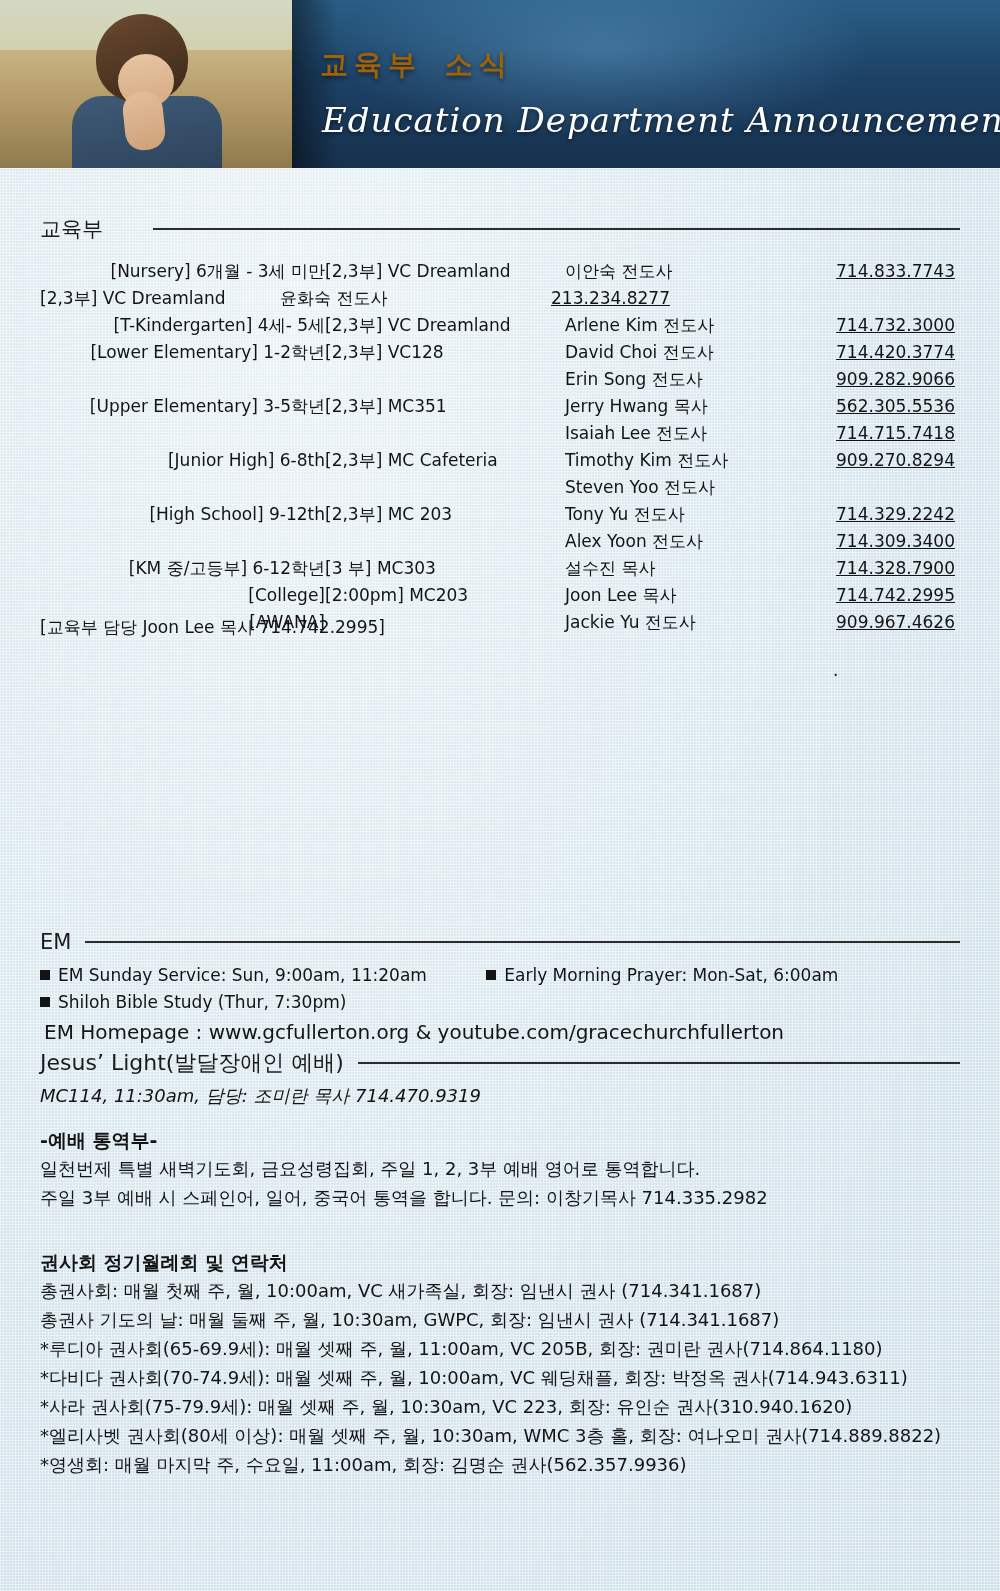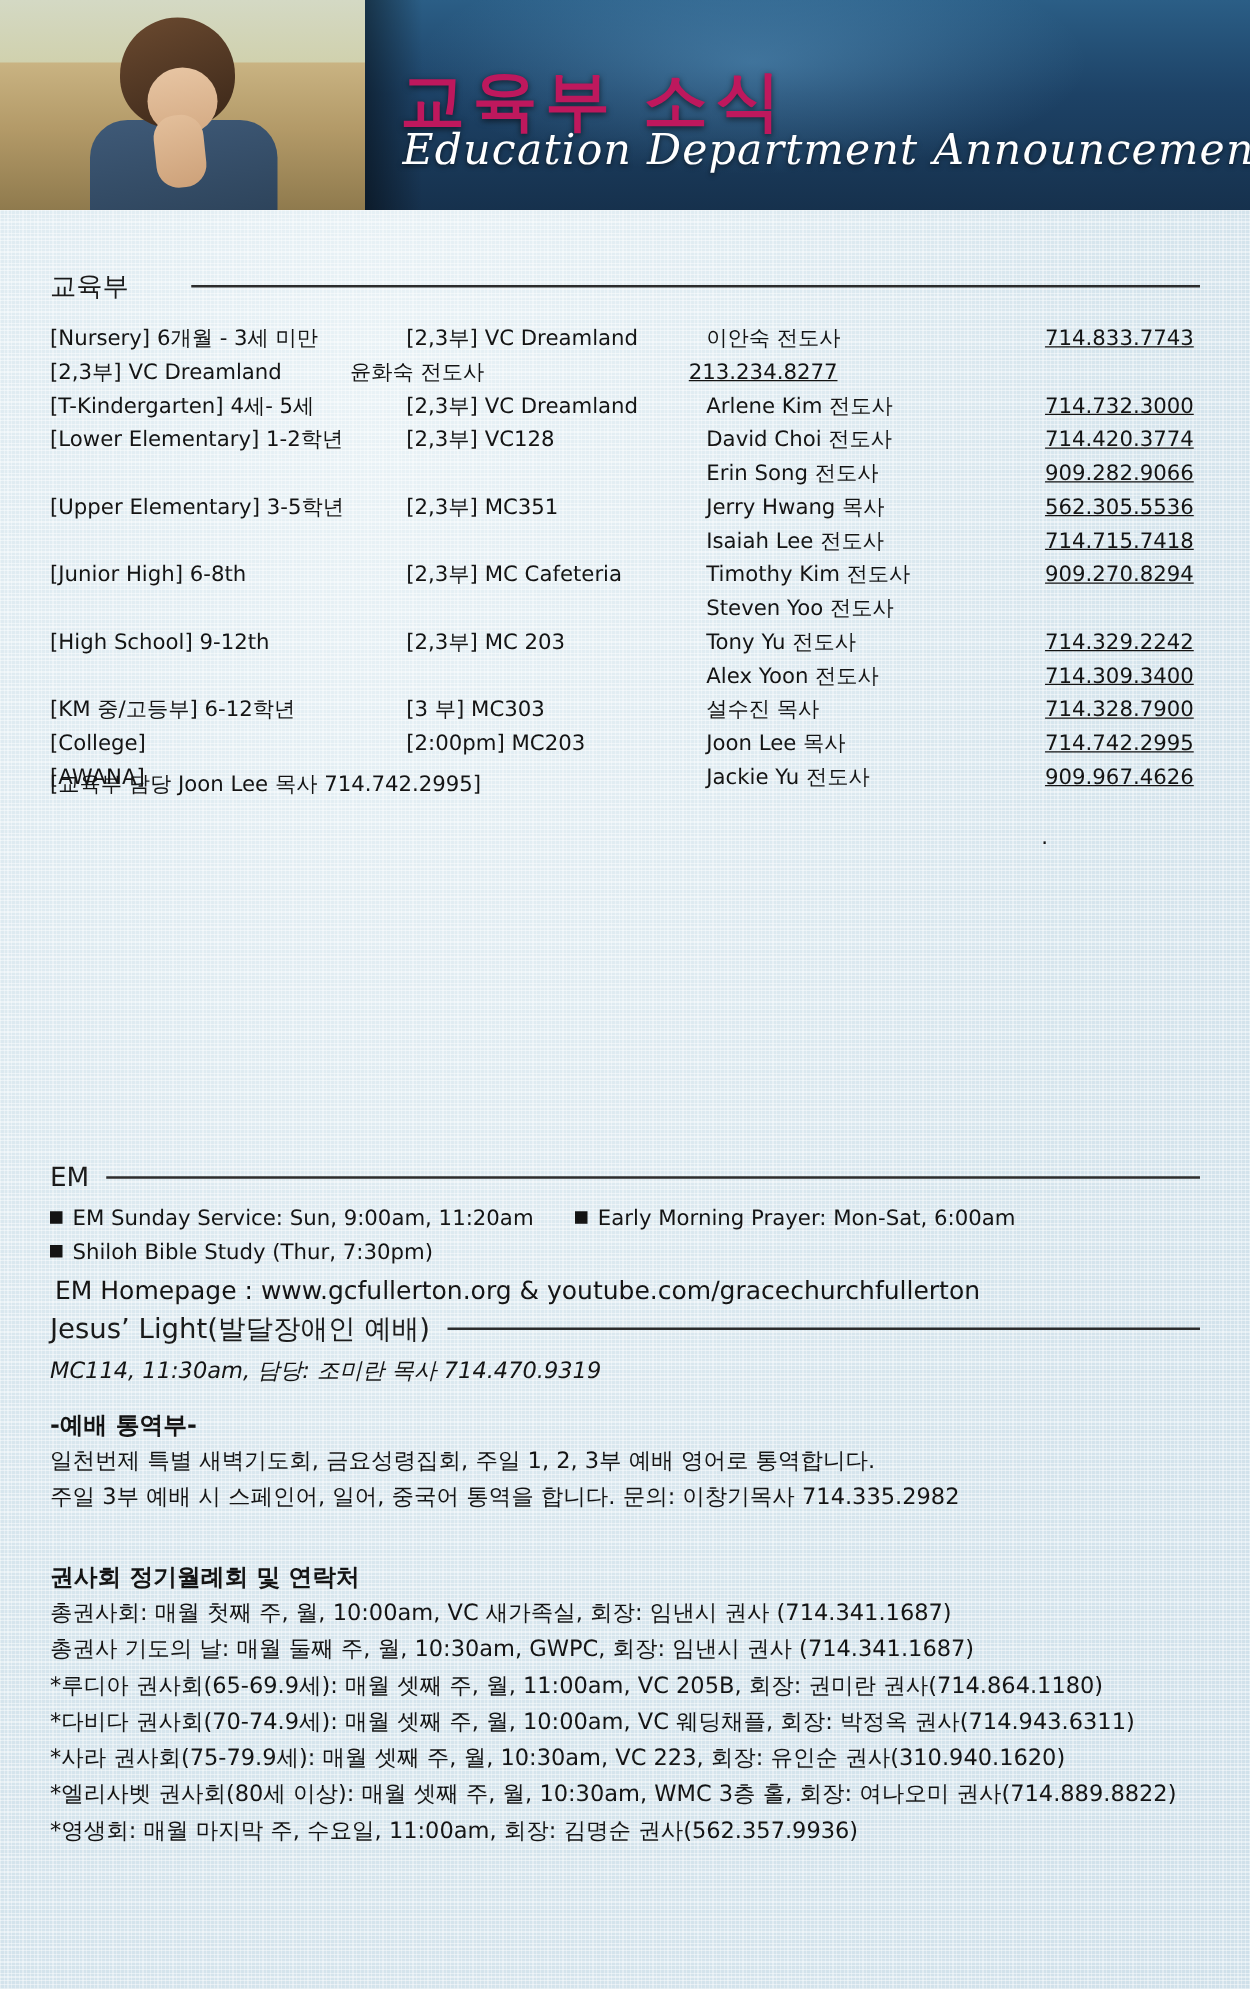--- a/index.html
+++ b/index.html
@@ -102,25 +102,25 @@
   .header-glow {
     position: absolute;
     left: 40px; top: -40px;
     width: 540px; height: 180px;
     background: radial-gradient(ellipse at center, rgba(120,190,235,0.35) 0%, rgba(120,190,235,0) 70%);
   }
   .header-title-ko {
     position: absolute;
     left: 320px;
     top: 46px;
-    font-family: Liberation Sans, sans-serif;
-    font-size: 52px;
+    font-family: Liberation Mono, monospace;
+    font-size: 28px;
     font-weight: bold;
     letter-spacing: 6px;
-    color: #be185d;
+    color: #a16207;
     text-shadow: 0 2px 5px rgba(0,0,0,0.6);
     white-space: nowrap;
   }
   .header-title-en {
     position: absolute;
     left: 322px;
     top: 100px;
     font-family: "DejaVu Serif", serif;
     font-style: italic;
     font-size: 34px;
@@ -157,21 +157,21 @@
     width: 920px;
     font-family: "DejaVu Sans", sans-serif;
     font-size: 17px;
     color: #141414;
   }
   .edu-row {
     display: flex;
     line-height: 27px;
     white-space: nowrap;
   }
-  .c1 { width: 285px; }
+  .c1 { width: 285px; text-align: right; }
   .c2 { width: 240px; }
   .c3 { width: 215px; }
   .c4 { width: 175px; text-align: right; text-decoration: underline; }
 
   .edu-footer {
     position: absolute;
     left: 40px;
     top: 616px;
     font-family: "DejaVu Sans", sans-serif;
     font-size: 17px;
@@ -201,21 +201,21 @@
     line-height: 27px;
     white-space: nowrap;
   }
   .bullet {
     display: inline-block;
     width: 10px; height: 10px;
     background: #141414;
     margin-right: 8px;
     vertical-align: 1px;
   }
-  .em-inline-2 { margin-left: 28px; }
+  .em-inline-2 { margin-left: 54px; }
   .em-home {
     position: absolute;
     left: 44px;
     top: 1020px;
     font-family: "DejaVu Sans", sans-serif;
     font-size: 20px;
     color: #141414;
     white-space: nowrap;
   }
 

